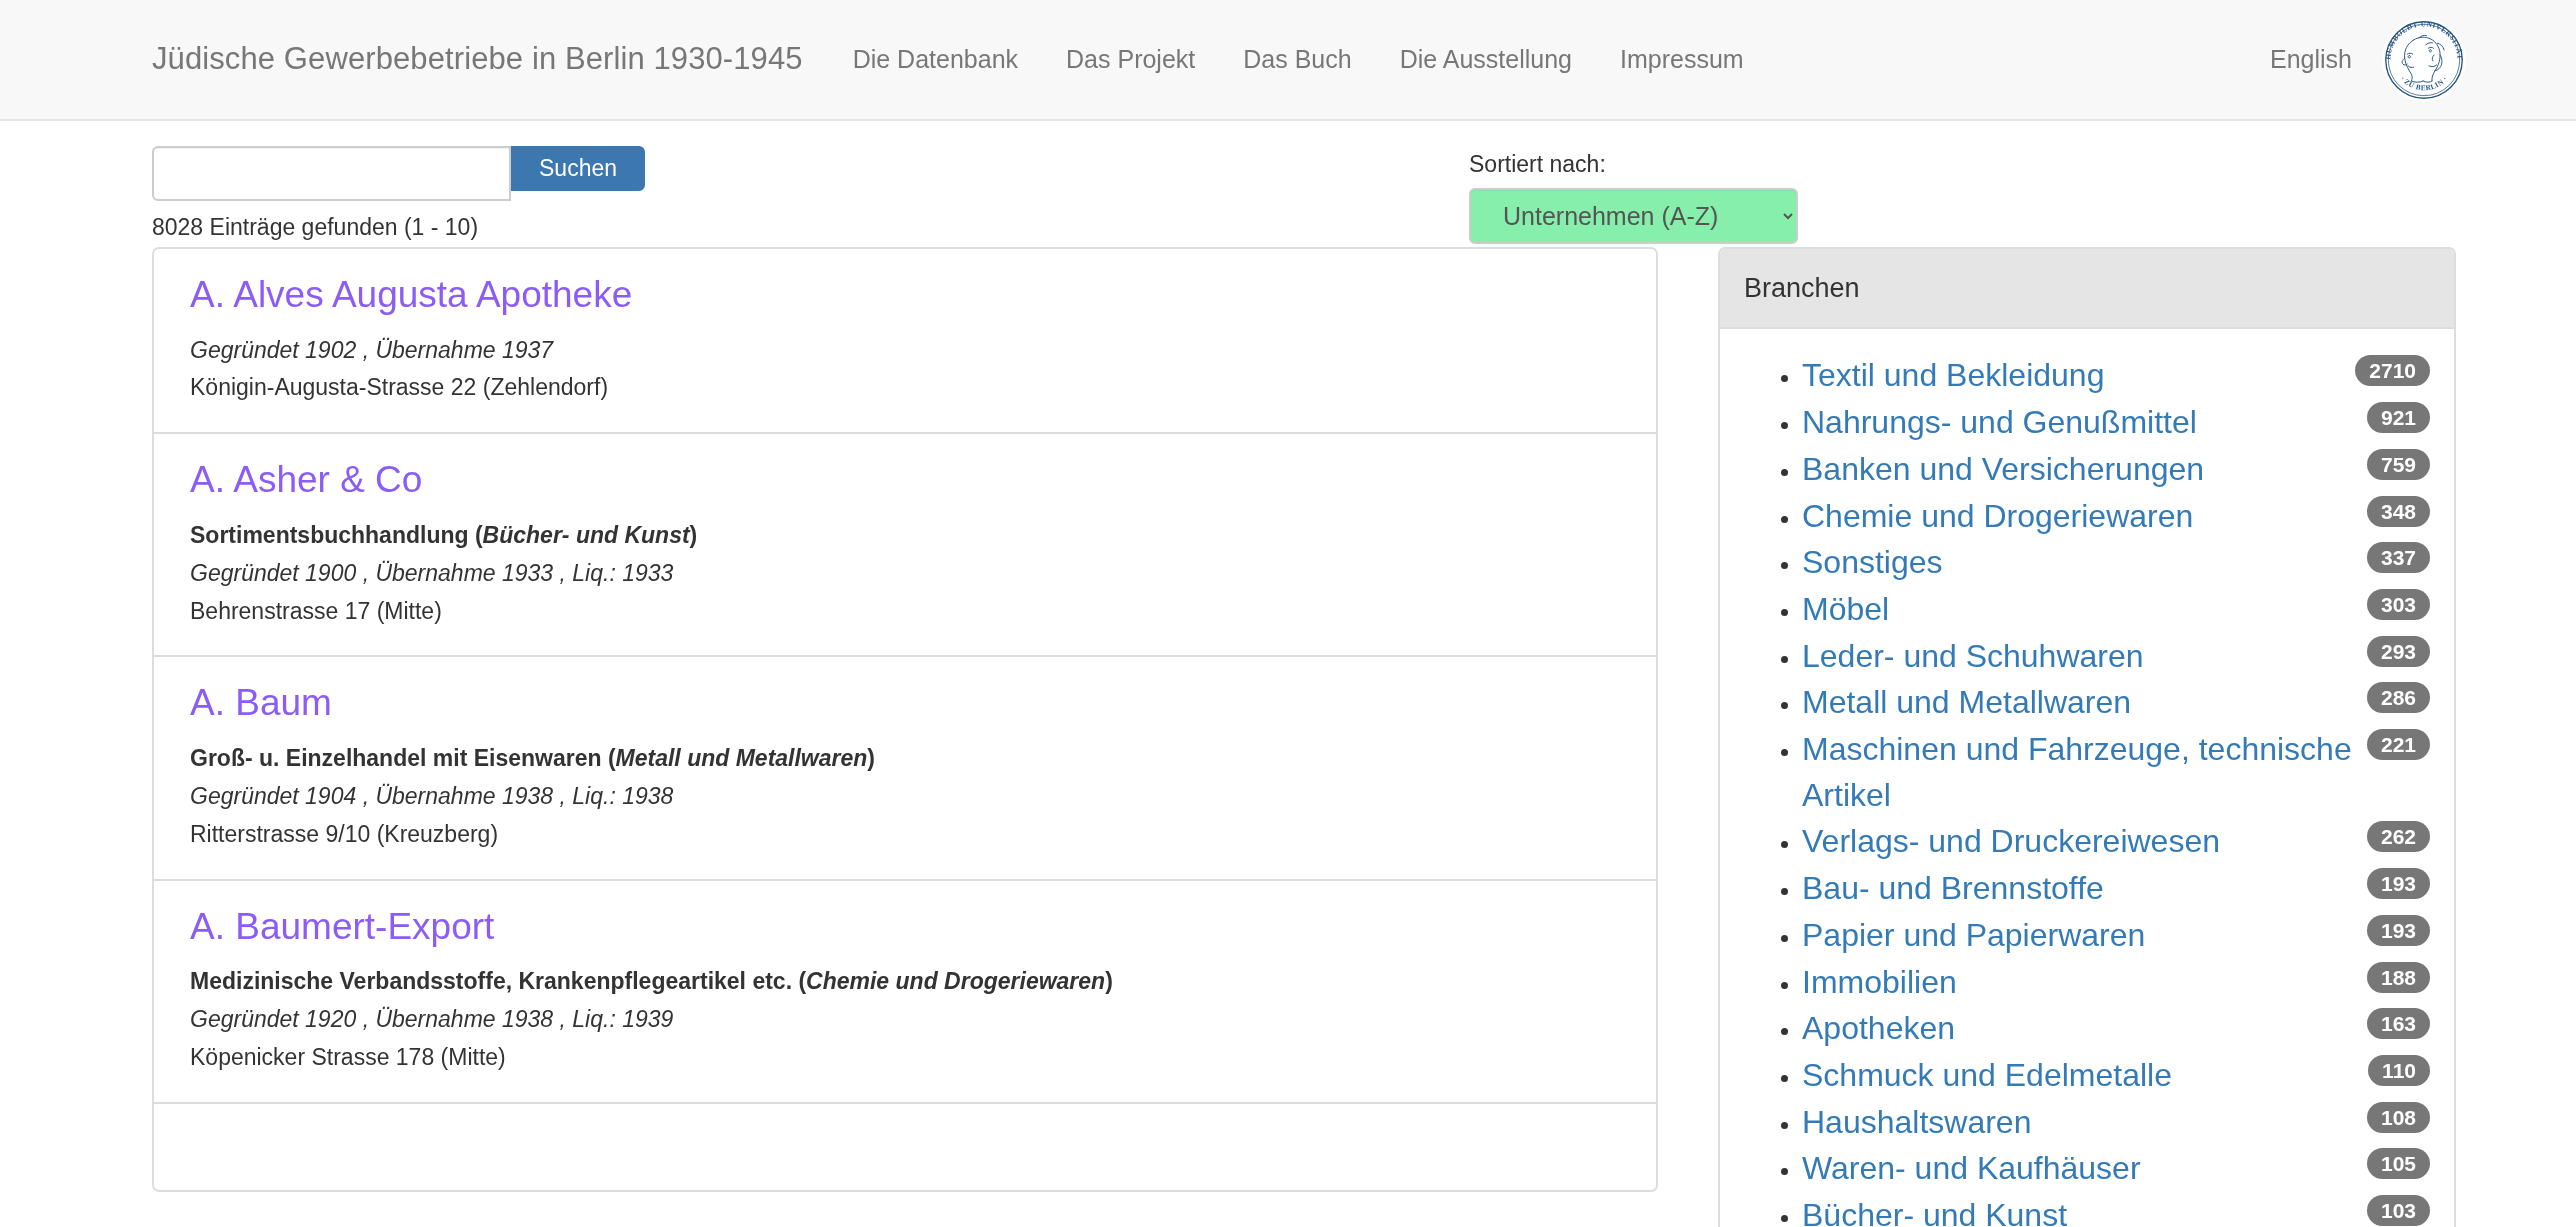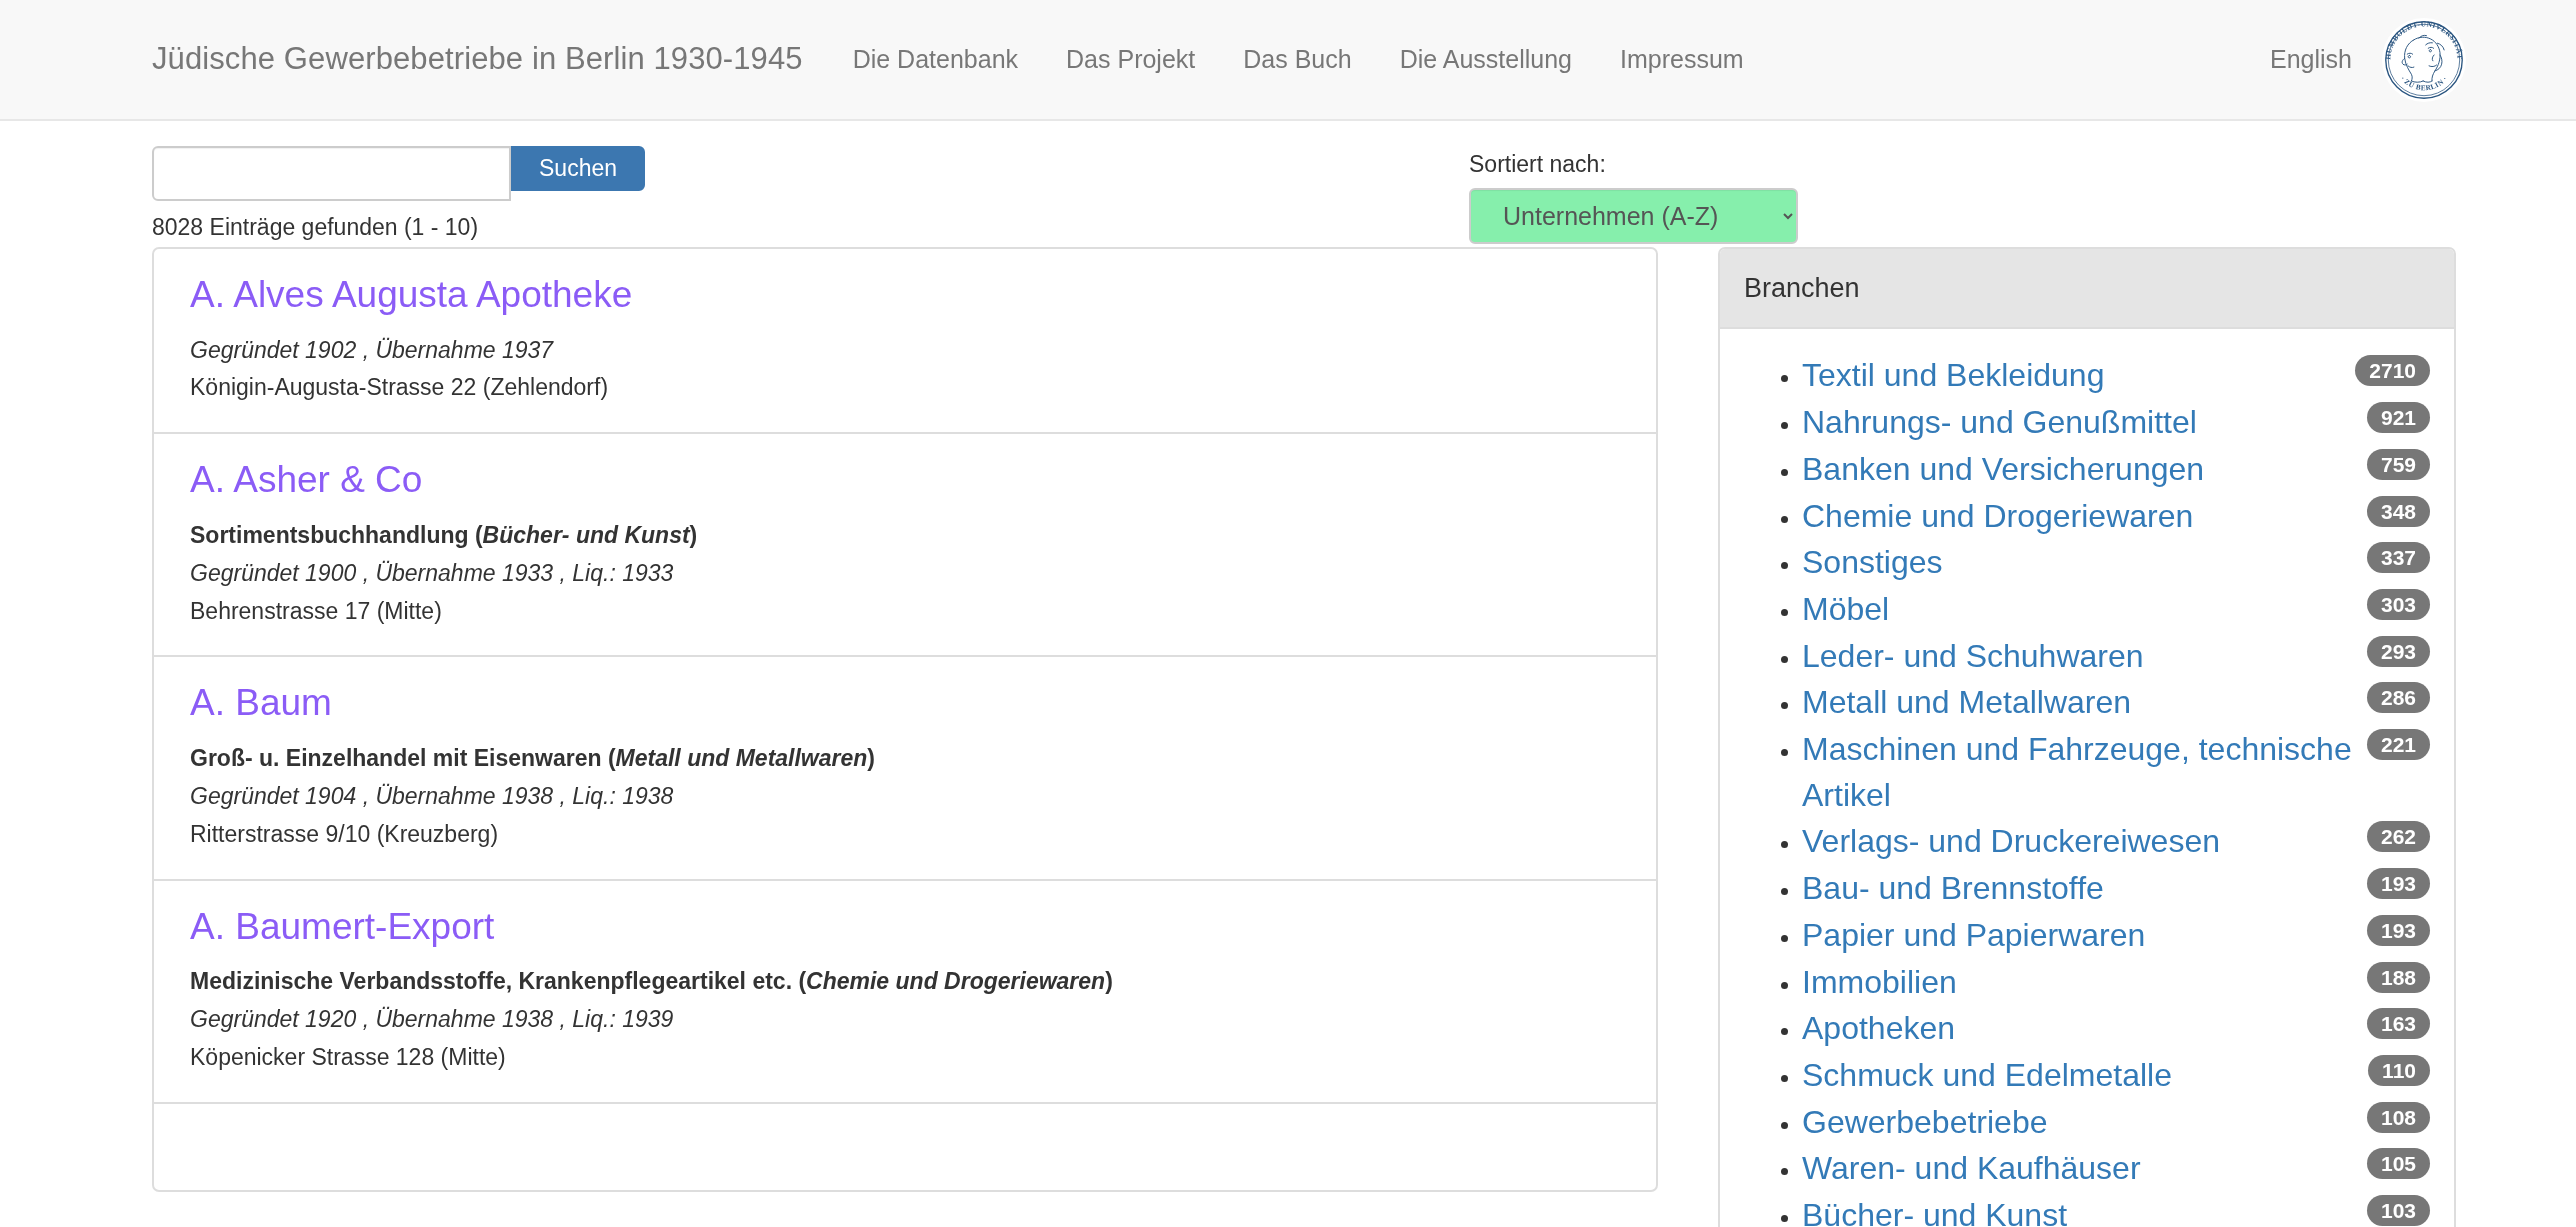--- a/index.html
+++ b/index.html
@@ -370,21 +370,21 @@
           <h2 class="result-title">A. Baum</h2>
           <div class="result-branch"><span>Groß- u. Einzelhandel mit Eisenwaren (</span><em>Metall und Metallwaren</em><span>)</span></div>
           <div class="result-dates">Gegründet 1904 , Übernahme 1938 , Liq.: 1938</div>
           <div class="result-address">Ritterstrasse 9/10 (Kreuzberg)</div>
         </div>
 
         <div class="result-item">
           <h2 class="result-title">A. Baumert-Export</h2>
           <div class="result-branch"><span>Medizinische Verbandsstoffe, Krankenpflegeartikel etc. (</span><em>Chemie und Drogeriewaren</em><span>)</span></div>
           <div class="result-dates">Gegründet 1920 , Übernahme 1938 , Liq.: 1939</div>
-          <div class="result-address">Köpenicker Strasse 128 (Mitte)</div>
+          <div class="result-address">Köpenicker Strasse 178 (Mitte)</div>
         </div>
 
         <div class="result-item stub"></div>
 
       </div>
     </div>
 
     <div class="side-col">
       <div class="panel">
         <div class="panel-heading">
@@ -400,21 +400,21 @@
             <li><span class="badge">303</span><a class="branch-link" href="#">Möbel</a></li>
             <li><span class="badge">293</span><a class="branch-link" href="#">Leder- und Schuhwaren</a></li>
             <li><span class="badge">286</span><a class="branch-link" href="#">Metall und Metallwaren</a></li>
             <li><span class="badge">221</span><a class="branch-link" href="#">Maschinen und Fahrzeuge, technische Artikel</a></li>
             <li><span class="badge">262</span><a class="branch-link" href="#">Verlags- und Druckereiwesen</a></li>
             <li><span class="badge">193</span><a class="branch-link" href="#">Bau- und Brennstoffe</a></li>
             <li><span class="badge">193</span><a class="branch-link" href="#">Papier und Papierwaren</a></li>
             <li><span class="badge">188</span><a class="branch-link" href="#">Immobilien</a></li>
             <li><span class="badge">163</span><a class="branch-link" href="#">Apotheken</a></li>
             <li><span class="badge">110</span><a class="branch-link" href="#">Schmuck und Edelmetalle</a></li>
-            <li><span class="badge">108</span><a class="branch-link" href="#">Gewerbebetriebe</a></li>
+            <li><span class="badge">108</span><a class="branch-link" href="#">Haushaltswaren</a></li>
             <li><span class="badge">105</span><a class="branch-link" href="#">Waren- und Kaufhäuser</a></li>
             <li><span class="badge">103</span><a class="branch-link" href="#">Bücher- und Kunst</a></li>
             <li><span class="badge">103</span><a class="branch-link" href="#">Elektro</a></li>
             <li><span class="badge">91</span><a class="branch-link" href="#">Gastronomie</a></li>
             <li><span class="badge">84</span><a class="branch-link" href="#">Bau</a></li>
             <li><span class="badge">43</span><a class="branch-link" href="#">Foto und Film</a></li>
           </ul>
         </div>
       </div>
     </div>

